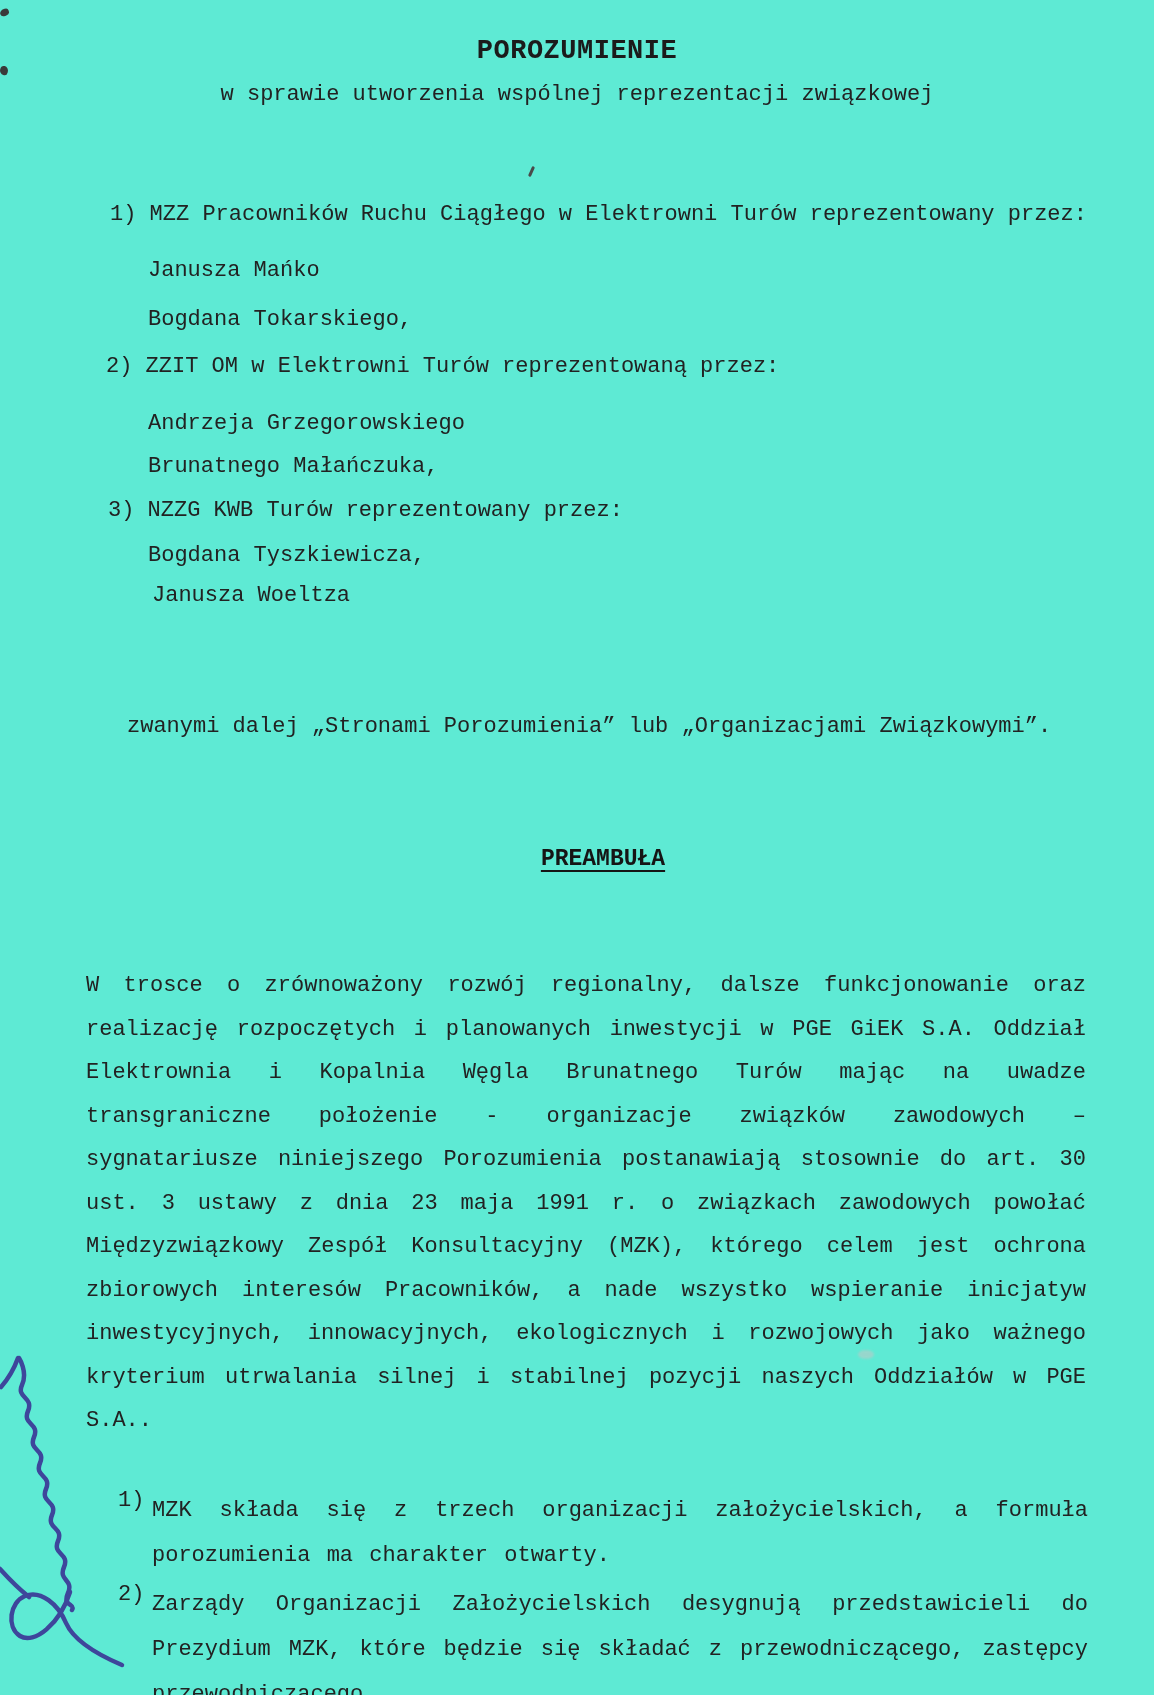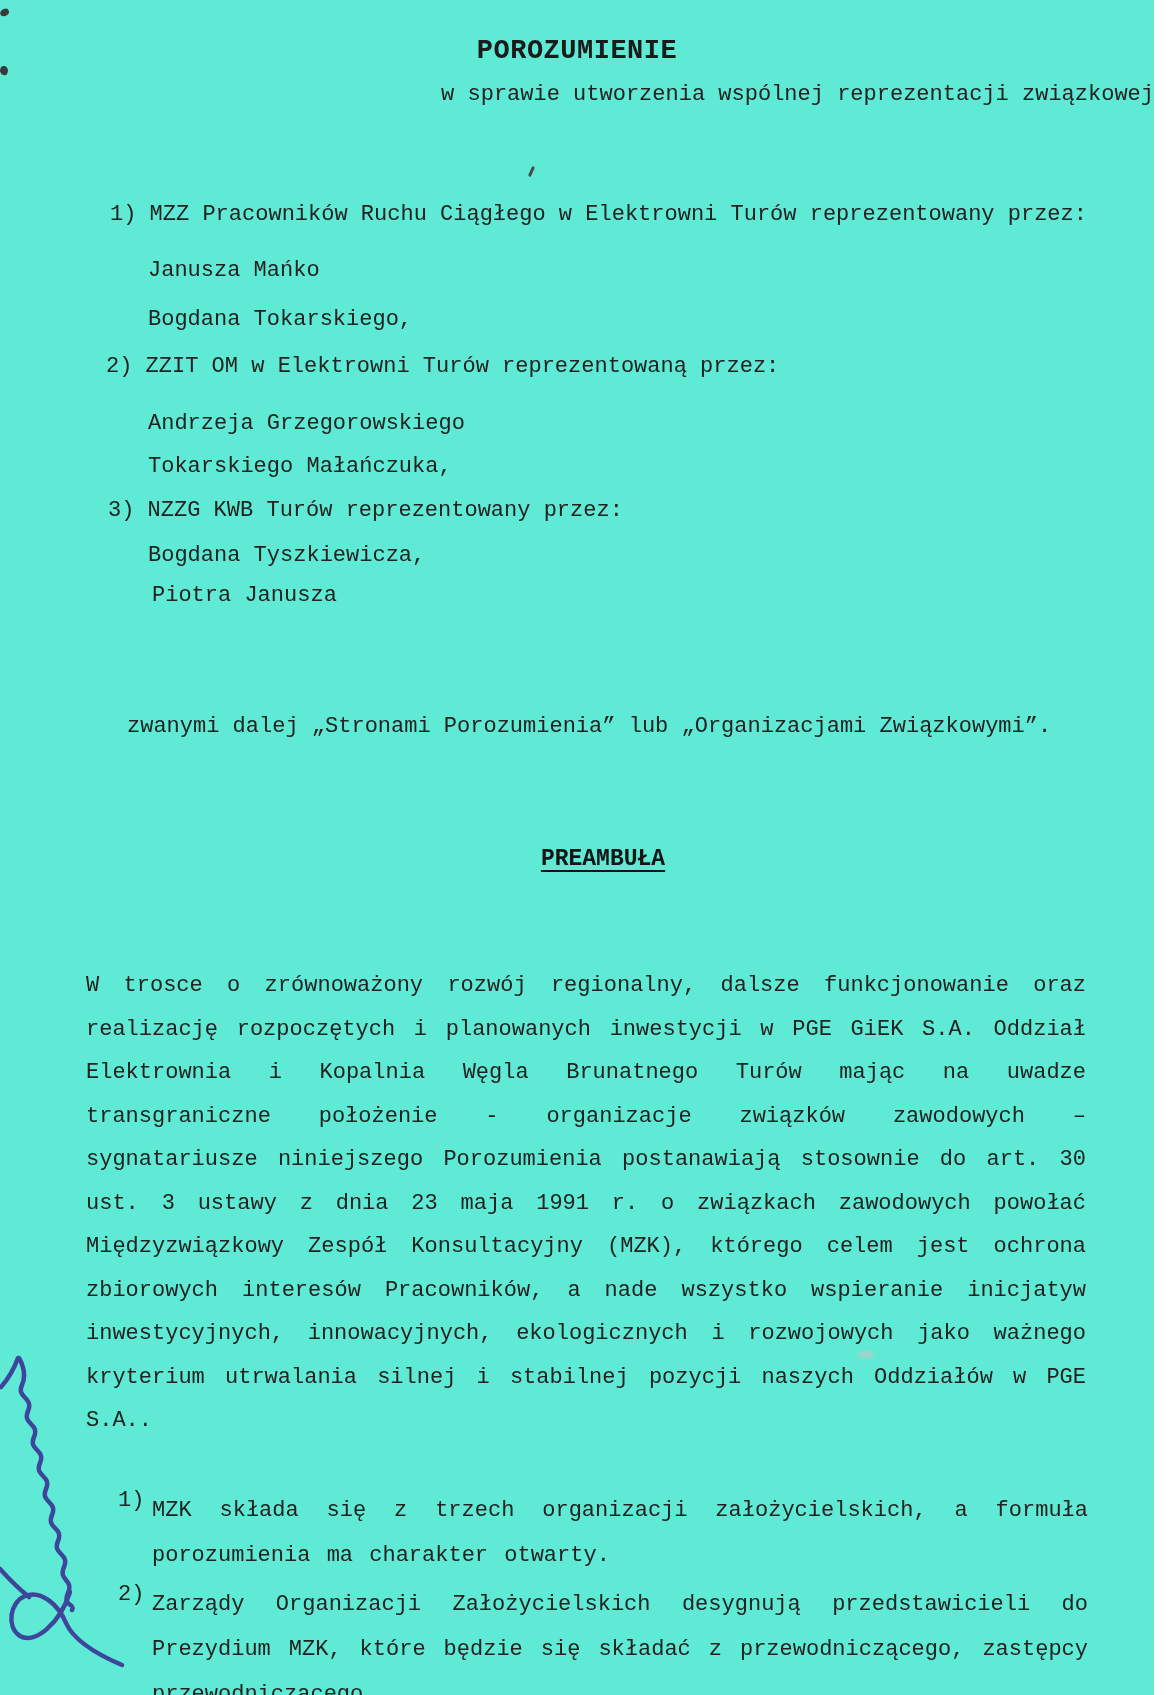--- a/index.html
+++ b/index.html
@@ -13,21 +13,21 @@
     color: #222222;
   }
   .abs { position: absolute; white-space: nowrap; }
   .doc-title {
     top: 36px; left: 0; width: 100%;
     text-align: center;
     font-size: 27px; font-weight: bold;
     letter-spacing: 0.5px;
     color: #1b1b1b;
   }
-  .subtitle { left: 0; width: 100%; text-align: right; font-size: 22px; }
+  .subtitle { left: 0; width: 100%; text-align: center; font-size: 22px; }
   .sub1 { top: 82px; }
   .sub2 { top: 125px; }
   .party-label { left: 110px; font-size: 22px; text-align: right; }
   .party-name  { left: 148px; font-size: 22px; }
   .naming-clause { left: 127px; top: 714px; font-size: 22px; }
   .section-heading {
     left: 0; width: 100%;
     text-align: center;
     font-size: 23px; font-weight: bold;
     color: #151515;
@@ -78,25 +78,25 @@
 
   <div class="abs doc-title">POROZUMIENIE</div>
   <div class="abs subtitle sub1">w sprawie utworzenia wspólnej reprezentacji związkowej</div>
 
   <div class="abs party-label" style="top:202px">1) MZZ Pracowników Ruchu Ciągłego w Elektrowni Turów reprezentowany przez:</div>
   <div class="abs party-name" style="top:258px">Janusza Mańko</div>
   <div class="abs party-name" style="top:307px">Bogdana Tokarskiego,</div>
 
   <div class="abs party-label" style="top:354px; left:106px">2) ZZIT OM w Elektrowni Turów reprezentowaną przez:</div>
   <div class="abs party-name" style="top:411px">Andrzeja Grzegorowskiego</div>
-  <div class="abs party-name" style="top:454px">Tokarskiego Małańczuka,</div>
+  <div class="abs party-name" style="top:454px">Brunatnego Małańczuka,</div>
 
   <div class="abs party-label" style="top:498px; left:108px">3) NZZG KWB Turów reprezentowany przez:</div>
   <div class="abs party-name" style="top:543px">Bogdana Tyszkiewicza,</div>
-  <div class="abs party-name" style="top:583px; left:152px">Piotra Janusza</div>
+  <div class="abs party-name" style="top:583px; left:152px">Janusza Woeltza</div>
 
   <div class="abs naming-clause">zwanymi dalej „Stronami Porozumienia” lub „Organizacjami Związkowymi”.</div>
 
   <div class="abs section-heading heading-preamble">PREAMBUŁA</div>
   <div class="preamble-body">W trosce o zrównoważony rozwój regionalny, dalsze funkcjonowanie oraz realizację rozpoczętych i planowanych inwestycji w PGE GiEK S.A. Oddział Elektrownia i Kopalnia Węgla Brunatnego Turów mając na uwadze transgraniczne położenie - organizacje związków zawodowych – sygnatariusze niniejszego Porozumienia postanawiają stosownie do art. 30 ust. 3 ustawy z dnia 23 maja 1991 r. o związkach zawodowych powołać Międzyzwiązkowy Zespół Konsultacyjny (MZK), którego celem jest ochrona zbiorowych interesów Pracowników, a nade wszystko wspieranie inicjatyw inwestycyjnych, innowacyjnych, ekologicznych i rozwojowych jako ważnego kryterium utrwalania silnej i stabilnej pozycji naszych Oddziałów w PGE S.A..</div>
 
 
   <div class="abs rule-marker rule-1">1)</div>
   <div class="rule-text rule-1">MZK składa się z trzech organizacji założycielskich, a formuła porozumienia ma charakter otwarty.</div>
 

